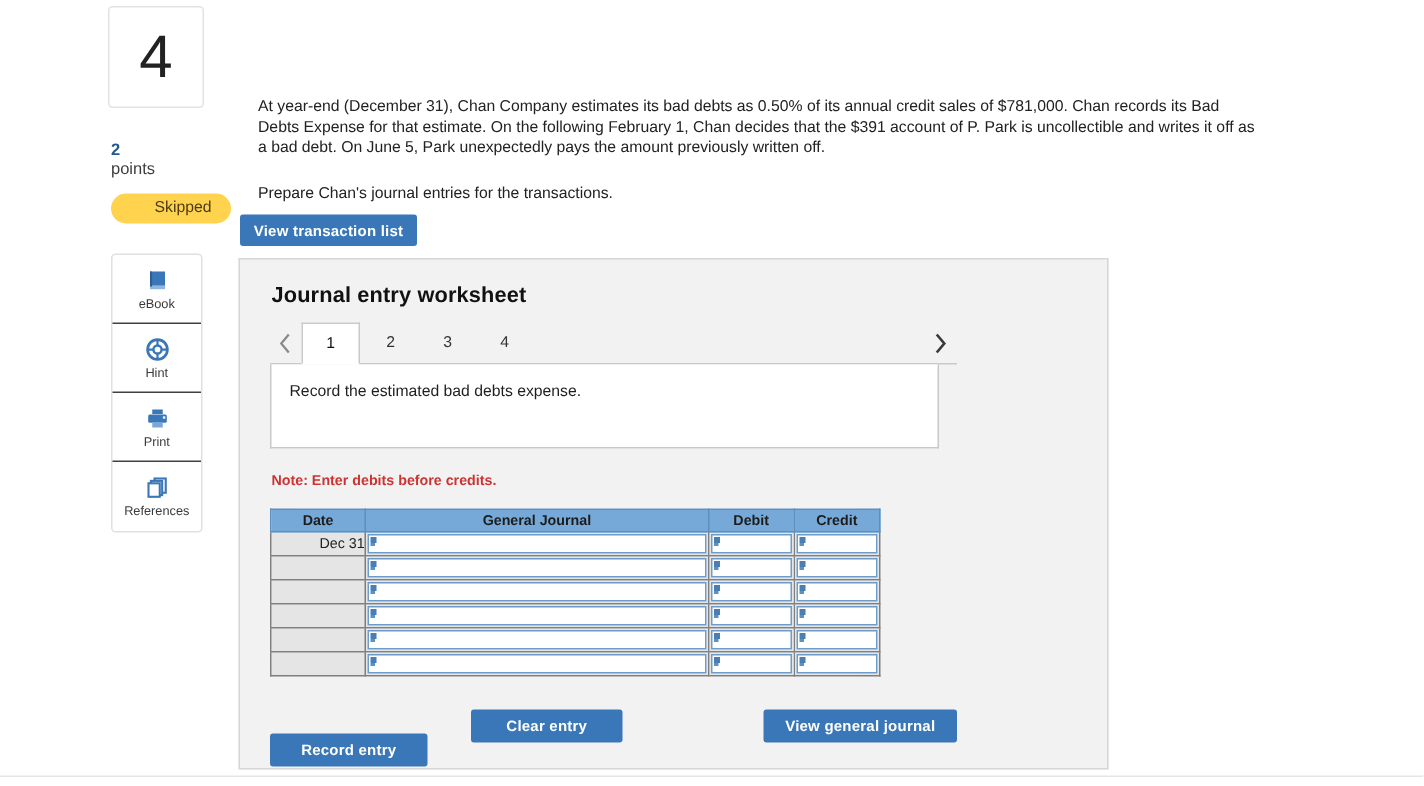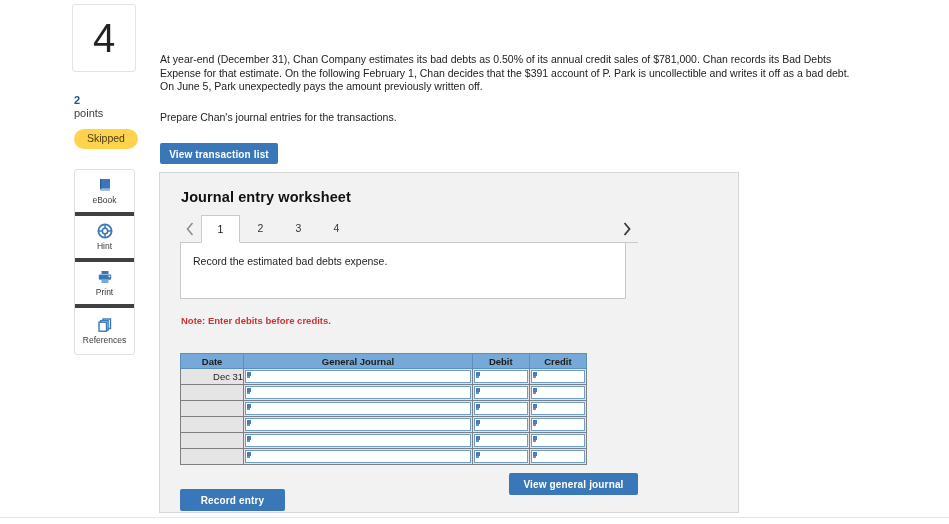--- a/index.html
+++ b/index.html
@@ -60,35 +60,35 @@
     color: #3d3d3d;
     line-height: 13px;
   }
   .skipped-badge {
     margin-top: 9px;
     display: inline-block;
     background: #ffd34e;
     color: #4a3b10;
     font-size: 10.5px;
     border-radius: 11px;
-    padding: 4px 13px 5px 13px;
+    padding: 4px 13px 5px 29px;
     line-height: 11px;
   }
 
   .tool-stack {
     position: absolute;
     left: 74px; top: 169px;
     width: 61px;
     border: 1px solid #e0e0e0;
     border-radius: 3px;
     background: #fff;
   }
   .tool-item {
     height: 46px;
-    border-bottom: 4px solid #404040;
+    border-bottom: 1px solid #404040;
     display: flex;
     flex-direction: column;
     align-items: center;
     justify-content: center;
     gap: 2px;
     cursor: pointer;
   }
   .tool-item:last-child { border-bottom: none; }
   .tool-item .ticon {
     width: 16px; height: 16px;
@@ -108,21 +108,21 @@
     width: 780px;
   }
   .qtext {
     position: absolute;
     left: 2px; top: 53px;
     width: 692px;
     font-size: 10.5px;
     line-height: 13.5px;
     color: #222;
   }
-  .qtext p { margin: 0; }
+  .qtext p { margin: 12px; }
   .qtext p.second { margin-top: 17px; }
 
   .btn {
     display: inline-block;
     background: #3a77b8;
     color: #ffffff;
     border: none;
     border-radius: 2px;
     font-family: "Liberation Sans", sans-serif;
     font-size: 10px;
@@ -219,21 +219,21 @@
     position: absolute;
     left: 21px; top: 142px;
     font-size: 9.5px;
     font-weight: bold;
     color: #cc3333;
   }
 
   
   .jtable {
     position: absolute;
-    left: 20px; top: 180px;
+    left: 20px; top: 166px;
     width: 407px;
     border-collapse: collapse;
     background: #ffffff;
     border-radius: 16px;
   }
   .jtable th {
     background: #76a9d8;
     border: 1px solid #5b8fc0;
     color: #1c1c1c;
     font-size: 9.5px;
@@ -506,20 +506,21 @@
               </td>
             <td class="cell-input">
                 <span class="field"></span>
               </td>
           </tr>
         </tbody>
       </table>
 
       <div class="ws-footer">
         <button class="btn btn-record">Record entry</button>
+        <button class="btn btn-clear">Clear entry</button>
         <button class="btn btn-viewgj">View general journal</button>
       </div>
 
     </div>
   </div>
 
   <div class="bottom-rule"></div>
 </div>
 
 </body></html>

